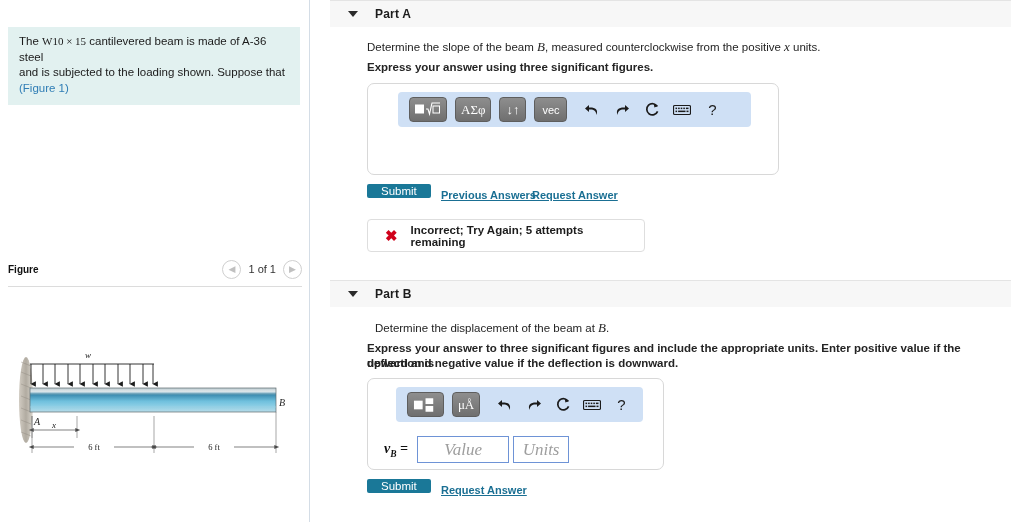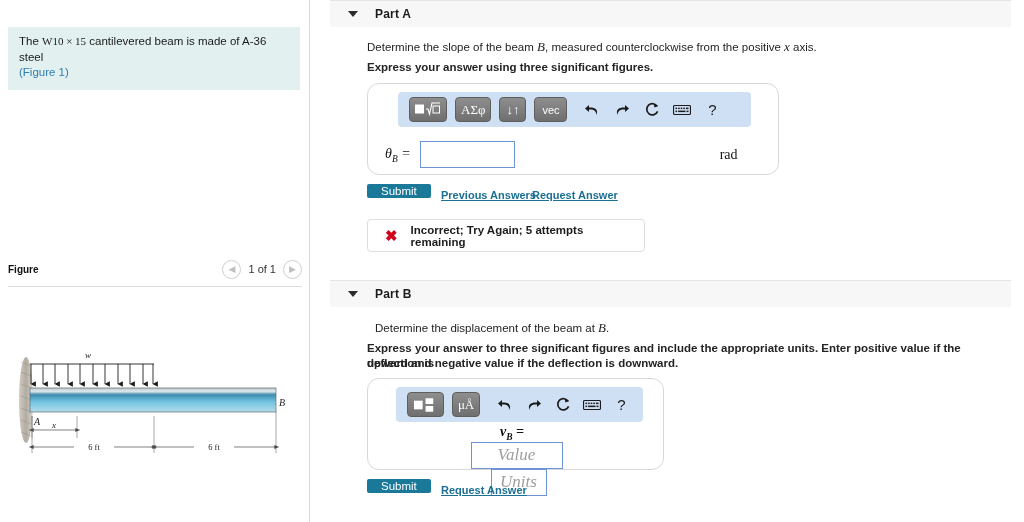--- a/index.html
+++ b/index.html
@@ -64,21 +64,21 @@
     border-top: 6px solid #2b2b2b; margin-right: 17px;
   }
   .part-title { font-size: 12px; font-weight: bold; color: #1c1c1c; letter-spacing: .2px; }
 
   .prompt {
     position: absolute; font-size: 11.5px; color: #242424; line-height: 15px;
   }
   .prompt.bold { font-weight: bold; }
 
   .answer-box {
-    position: absolute; border: 1px solid #d8d8d8; border-radius: 12px;
+    position: absolute; border: 1px solid #d8d8d8; border-radius: 7px;
     background: #fff;
   }
   .mathbar {
     background: #cfe0f5; border-radius: 4px;
     display: flex; align-items: center; gap: 8px;
     padding: 5px 11px;
   }
   .mbtn {
     background: linear-gradient(#8e8e8e, #6f6f6f);
     border: 1px solid #5e5e5e; border-radius: 4px;
@@ -131,20 +131,21 @@
 </style>
 </head>
 <body>
 
 <div class="page">
 
   <div class="left-panel">
 
     <div class="problem-box">
       <p><span>The </span><span class="mrm">W10 × 15</span><span> cantilevered beam is made of A-36 steel</span></p>
+      <p>and is subjected to the loading shown. Suppose that</p>
       <p class="fig-link">(Figure 1)</p>
     </div>
 
     <div class="figure-header">
       <span class="figure-title">Figure</span>
       <div class="pager">
         <div class="pager-btn">◀</div>
         <span class="pager-label">1 of 1</span>
         <div class="pager-btn">▶</div>
       </div>
@@ -228,21 +229,21 @@
     </svg>
   </div>
 
   <div class="right-panel">
 
     <div class="part-header" style="top:0;">
       <span class="caret"></span>
       <span class="part-title">Part A</span>
     </div>
 
-    <div class="prompt" style="left:56px; top:39px; width:620px;"><span>Determine the slope of the beam </span><span class="mvar">B</span><span>, measured counterclockwise from the positive </span><span class="mvar">x</span><span> axis.</span></div>
+    <div class="prompt" style="left:56px; top:39px; width:620px;"><span>Determine the slope of the beam </span><span class="mvar">B</span><span>, measured counterclockwise from the positive </span><span class="mvar">x</span><span> units.</span></div>
 
     <div class="prompt bold" style="left:56px; top:60px; width:620px;">Express your answer using three significant figures.</div>
 
     <div class="answer-box" style="left:56px; top:83px; width:412px; height:92px;">
       <div class="mathbar" style="margin:8px 27px 0 30px;">
         <div class="mbtn">
           <svg width="26" height="16" viewBox="0 0 26 16">
               <rect x="0.5" y="3" width="8" height="8" fill="#fff" stroke="#fff"></rect>
               <path d="M11,7 L13,7 L14.5,12 L17,1 L25,1" stroke="#fff" fill="none" stroke-width="1.1"></path>
               <rect x="18" y="4" width="6.5" height="7" fill="none" stroke="#fff" stroke-width="1"></rect>
@@ -277,25 +278,20 @@
                 <rect x="10.3" y="3.6" width="1.6" height="1.5"></rect>
                 <rect x="12.9" y="3.6" width="2.6" height="1.5"></rect>
                 <rect x="2.5" y="6.6" width="1.6" height="1.5"></rect>
                 <rect x="5.1" y="6.6" width="7.4" height="1.5"></rect>
                 <rect x="13.5" y="6.6" width="2" height="1.5"></rect>
               </g>
             </svg>
         </div>
         <div class="iconbtn" style="font-size:15px; font-weight:normal;">?</div>
       </div>
-      <div class="entry-row" style="margin-top:14px; padding-left:17px;">
-        <span class="entry-label">θ<sub>B</sub> =</span>
-        <input class="field" style="width: 95px;" type="text" value="">
-        <span class="units-text" style="margin-left:205px;">rad</span>
-      </div>
     </div>
 
     <div class="submit-btn" style="left:56px; top:184px;">Submit</div>
     <div class="linkbtn" style="left:130px; top:189px;">Previous Answers</div>
     <div class="linkbtn" style="left:221px; top:189px;">Request Answer</div>
 
     <div class="feedback" style="left:56px; top:219px; width:278px;">
       <span class="xmark">✖</span>
       <span class="feedback-text">Incorrect; Try Again; 5 attempts remaining</span>
     </div>
@@ -346,21 +342,21 @@
                 <rect x="10.3" y="3.6" width="1.6" height="1.5"></rect>
                 <rect x="12.9" y="3.6" width="2.6" height="1.5"></rect>
                 <rect x="2.5" y="6.6" width="1.6" height="1.5"></rect>
                 <rect x="5.1" y="6.6" width="7.4" height="1.5"></rect>
                 <rect x="13.5" y="6.6" width="2" height="1.5"></rect>
               </g>
             </svg>
         </div>
         <div class="iconbtn" style="font-size:15px;">?</div>
       </div>
-      <div class="entry-row" style="margin-top:2px; padding-left:16px;flex-direction:column;">
+      <div class="entry-row" style="margin-top:14px; padding-left:16px;">
         <span class="entry-label" style="font-weight:bold;">v<sub>B</sub> =</span>
         <div class="field placeholder" style="width:92px;">Value</div>
         <div class="field placeholder" style="width:56px; margin-left:4px;">Units</div>
       </div>
     </div>
 
     <div class="submit-btn" style="left:56px; top:479px;">Submit</div>
     <div class="linkbtn" style="left:130px; top:484px;">Request Answer</div>
 
   </div>

